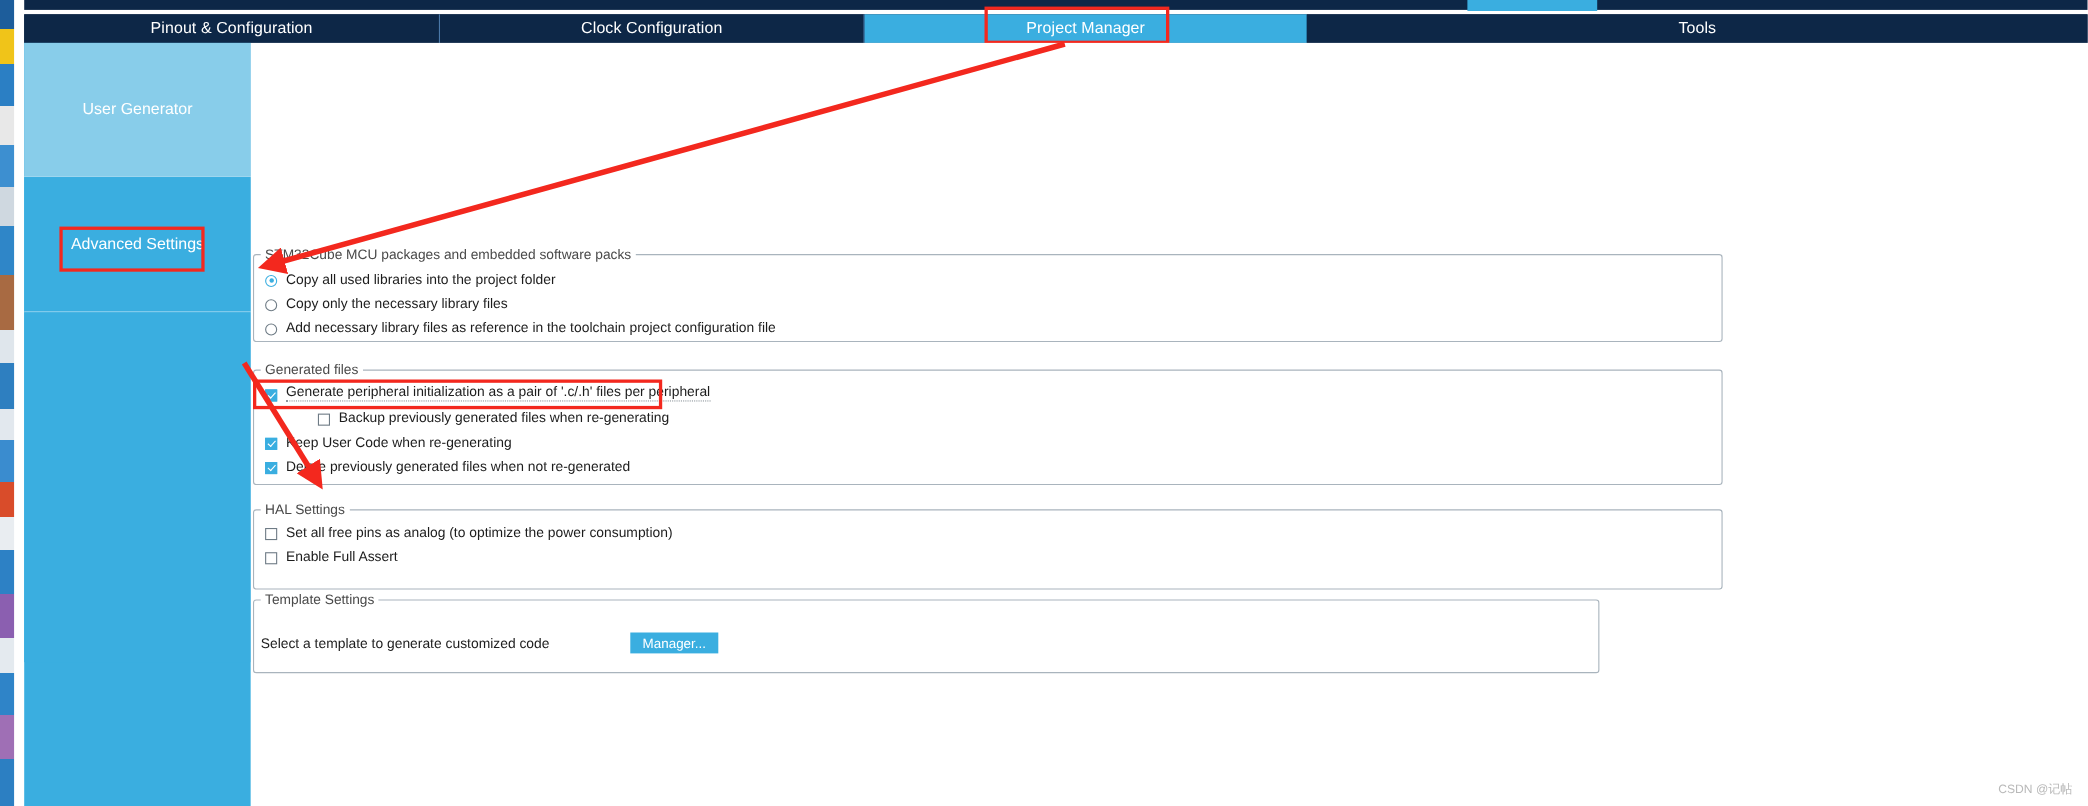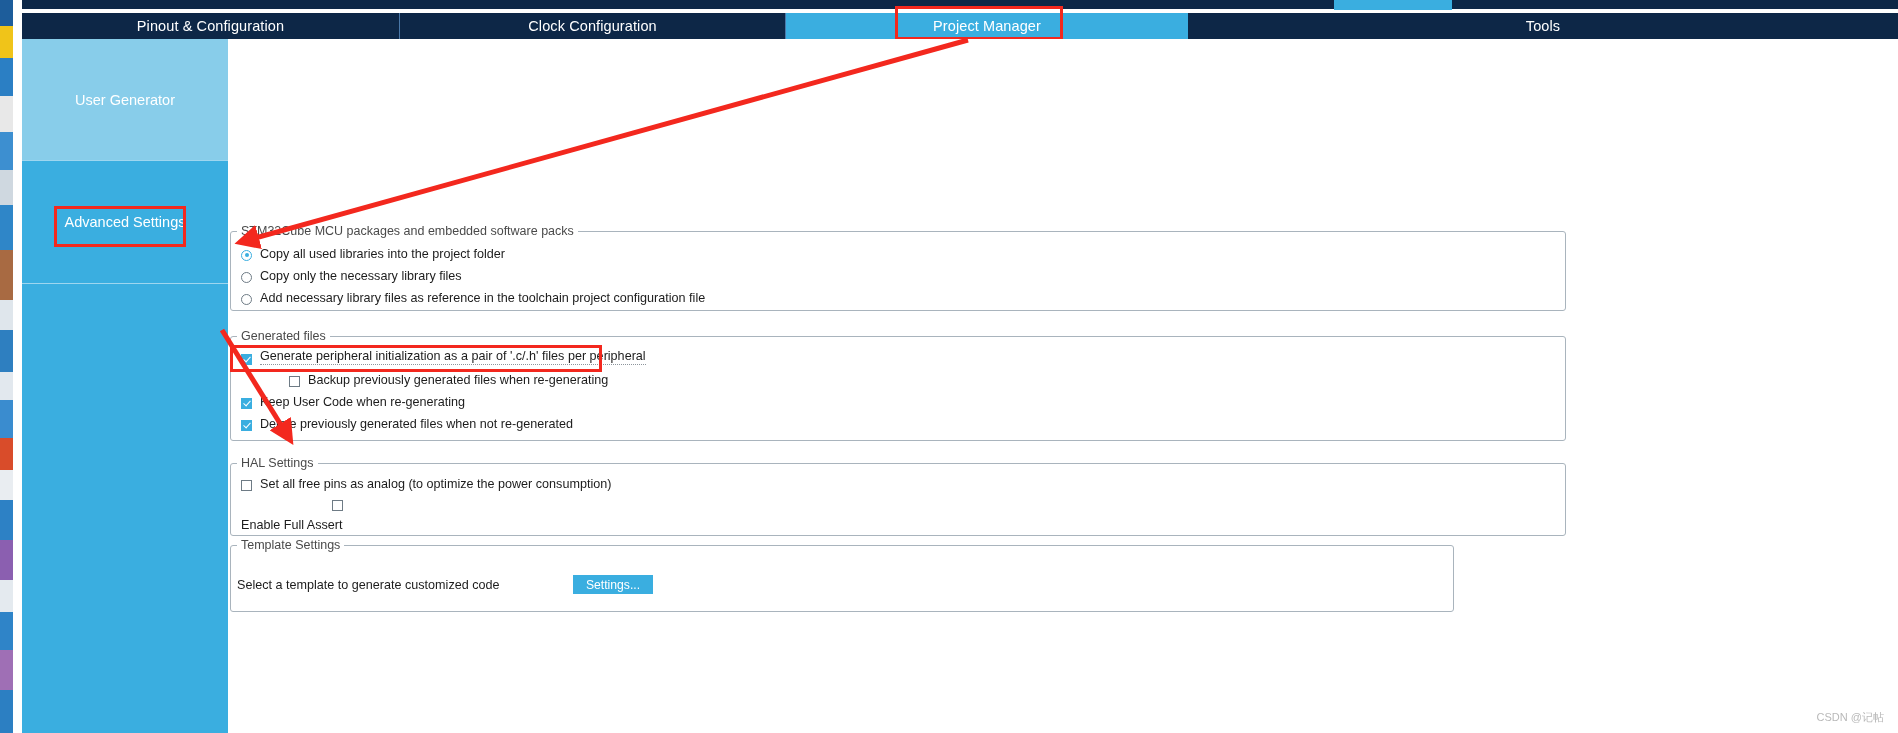--- a/index.html
+++ b/index.html
@@ -356,34 +356,34 @@
     </div>
     <div class="gen-redbox"></div>
 
     <div class="group g-hal">
       <div class="group-title">HAL Settings</div>
 
       <div class="opt-row" style="left:10px; top:14px;">
         <span class="check"></span>
         <span class="opt-label">Set all free pins as analog (to optimize the power consumption)</span>
       </div>
-      <div class="opt-row" style="left:10px; top:36px;flex-direction:column;">
+      <div class="opt-row" style="left:10px; top:36px;">
         <span class="check"></span>
         <span class="opt-label">Enable Full Assert</span>
       </div>
     </div>
 
     <div class="group g-template">
       <div class="group-title">Template Settings</div>
 
       <div class="opt-row" style="left:6px; top:33px;">
         <span class="opt-label">Select a template to generate customized code</span>
       </div>
 
-      <button class="btn-settings">Settings...</button>
+      <button class="btn-settings">Manager...</button>
     </div>
 
   </div>
 
   <svg class="arrows" viewBox="0 0 1898 733" xmlns="http://www.w3.org/2000/svg">
     <defs>
       <marker id="arrowhead" markerWidth="5" markerHeight="5" refX="2.2" refY="2.5" orient="auto">
         <polygon points="0,0 5,2.5 0,5" fill="#f3281e"></polygon>
       </marker>
     </defs>

